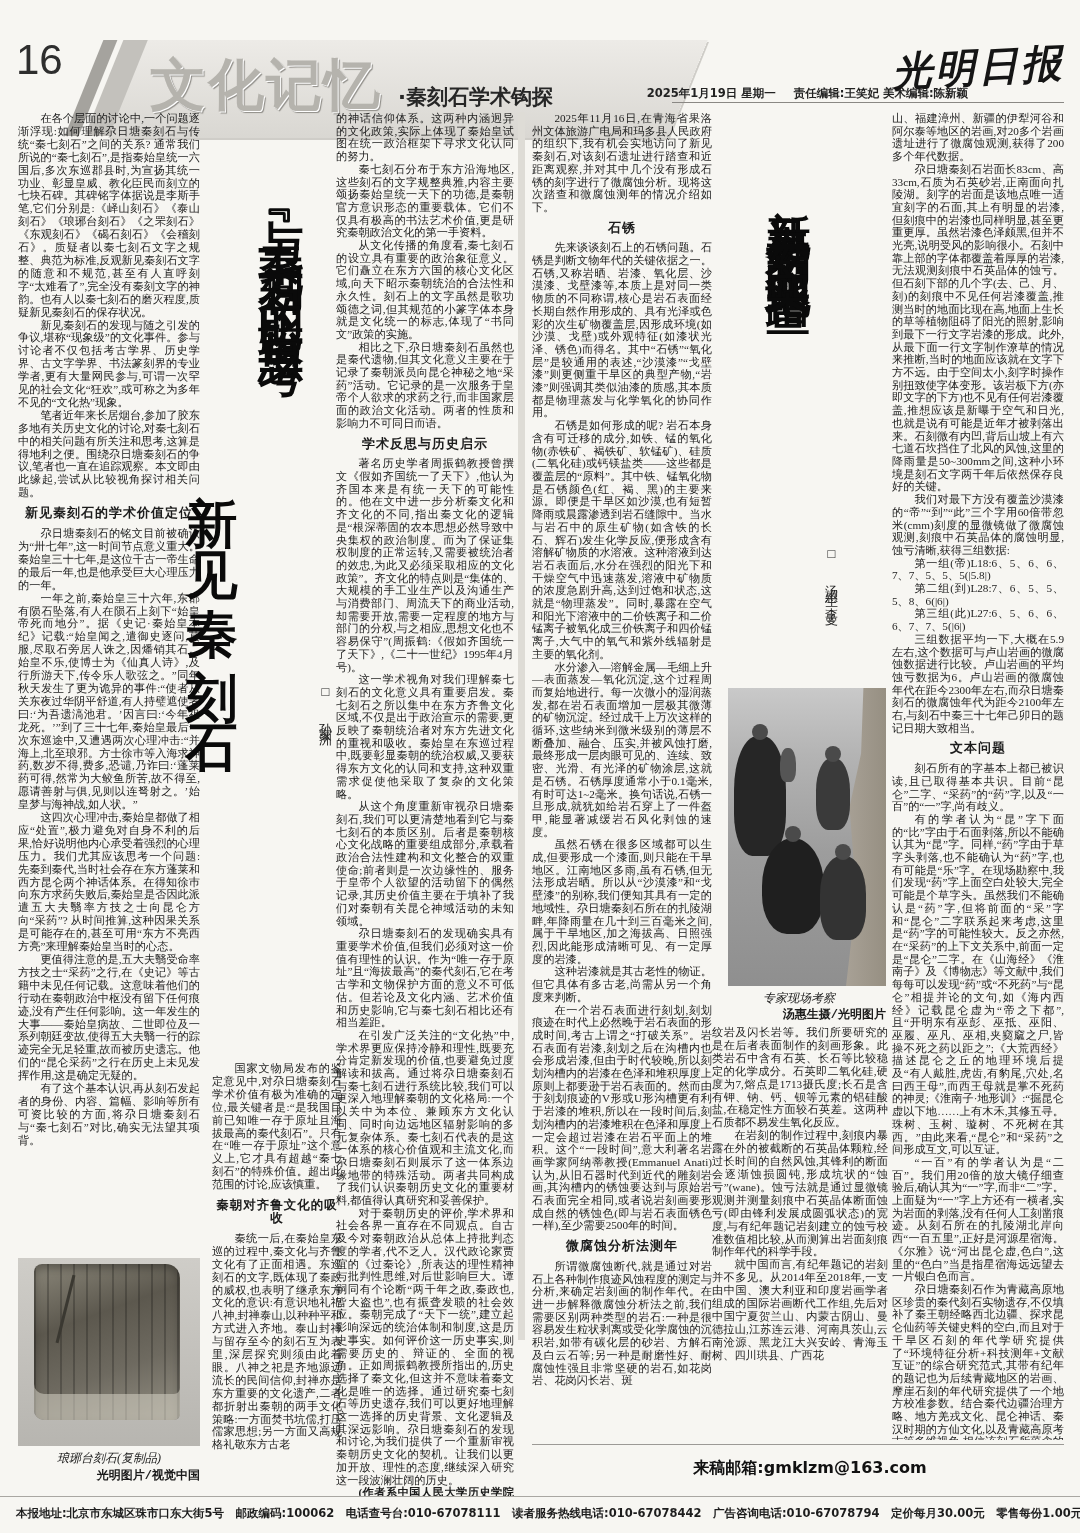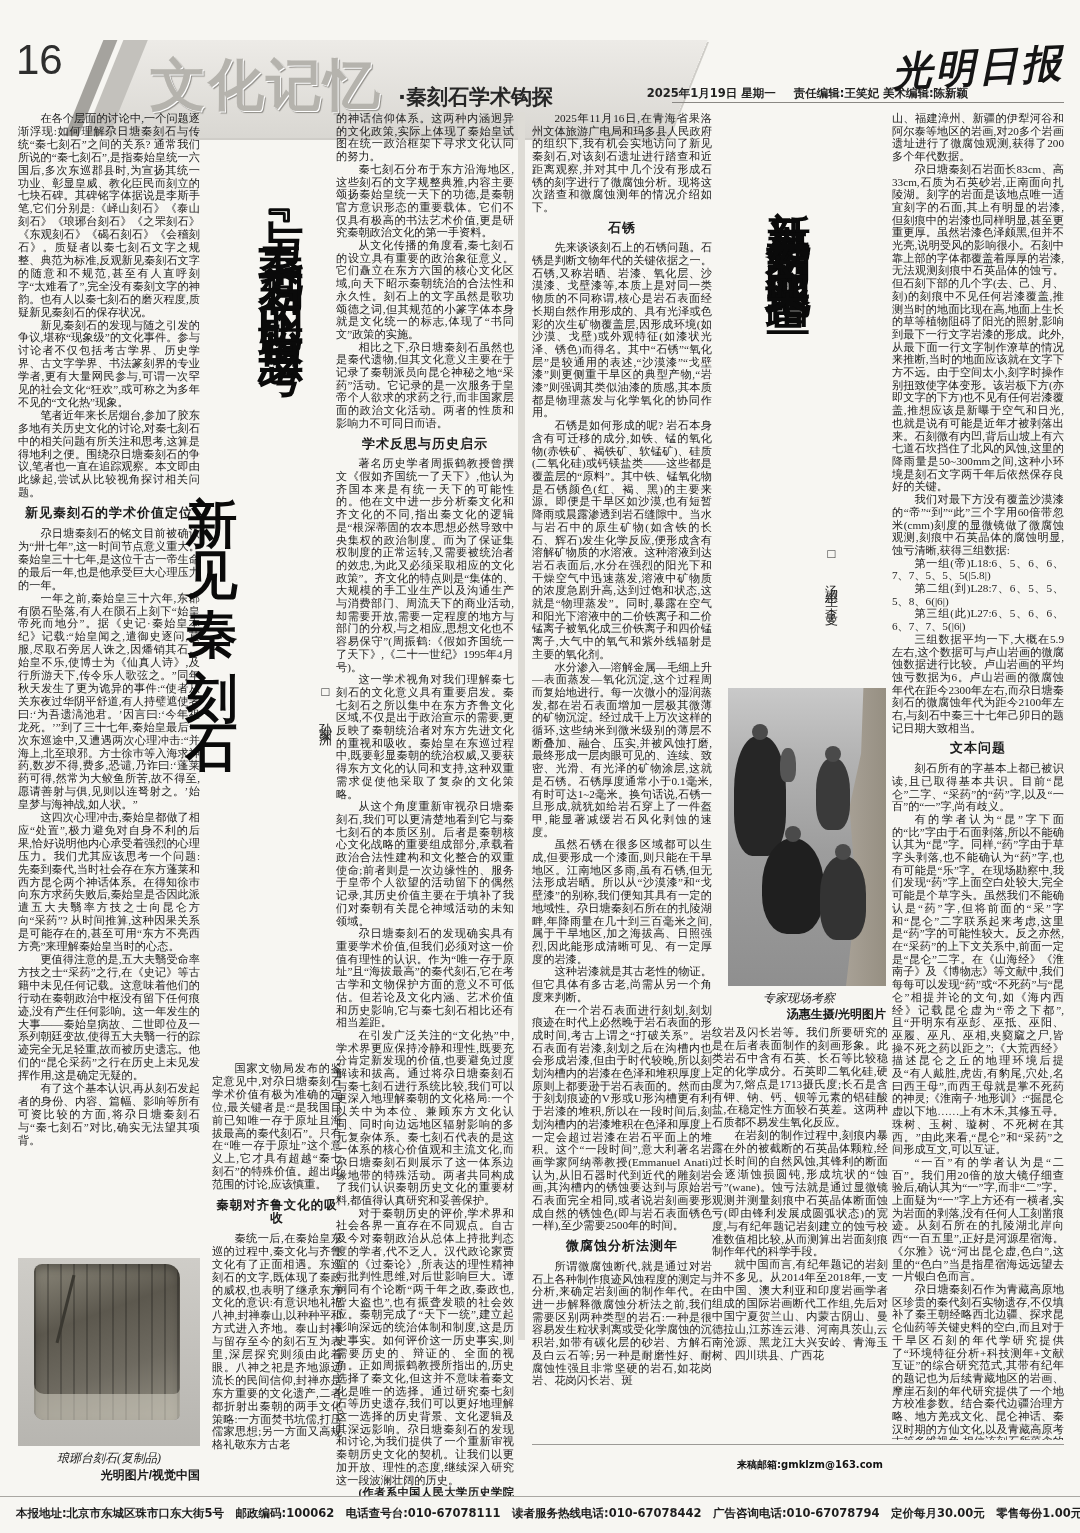--- a/index.html
+++ b/index.html
@@ -50,25 +50,25 @@
             clip-path:polygon(30% 0,100% 0,100% 100%,0 100%,18% 70%,6% 40%,26% 22%);}
   .fig{position:absolute;border-radius:45% 45% 35% 35%;background:#2d2d2d;}
   .fig .head{position:absolute;left:50%;top:-12px;width:16px;height:16px;margin-left:-8px;border-radius:50%;background:#4a4a4a;}
   .f1{left:6px;top:48px;width:52px;height:120px;background:#262626;}
   .f2{left:34px;top:150px;width:62px;height:96px;background:#1f1f1f;border-radius:50% 50% 40% 40%;}
   .f3{left:92px;top:168px;width:46px;height:84px;background:#333;}
   .f4{left:88px;top:70px;width:34px;height:72px;background:#3a3a3a;}
   .f5{left:52px;top:60px;width:16px;height:34px;background:#555;}
   .caption{position:absolute;font-size:12px;}
   .capk{font-style:italic;text-align:center;}
-  .capb{font-weight:bold;text-align:right;font-family:Liberation Sans, sans-serif;}
+  .capb{font-weight:bold;text-align:right;font-family:Liberation Mono, monospace;}
   
   .vdivider{position:absolute;left:518px;top:112px;width:7px;height:1228px;background:#dedcd6;}
   .rule-email{position:absolute;left:532px;top:1444px;width:532px;height:1px;background:#9c9a96;}
-  .email{position:absolute;left:640px;top:1458px;width:340px;text-align:center;font-size:10px;font-weight:bold;
+  .email{position:absolute;left:640px;top:1458px;width:340px;text-align:center;font-size:16px;font-weight:bold;
          font-family:"DejaVu Sans",sans-serif;color:#111;}
   .frule{position:absolute;left:0;top:1496px;width:1080px;height:1px;background:#a9a7a2;}
   .footer{position:absolute;left:16px;top:1506px;width:1050px;font-size:11.5px;font-weight:bold;color:#1d1d1d;
           font-family:"DejaVu Sans",sans-serif;white-space:nowrap;}
 </style>
 </head>
 <body>
 
 <div class="page">
 

